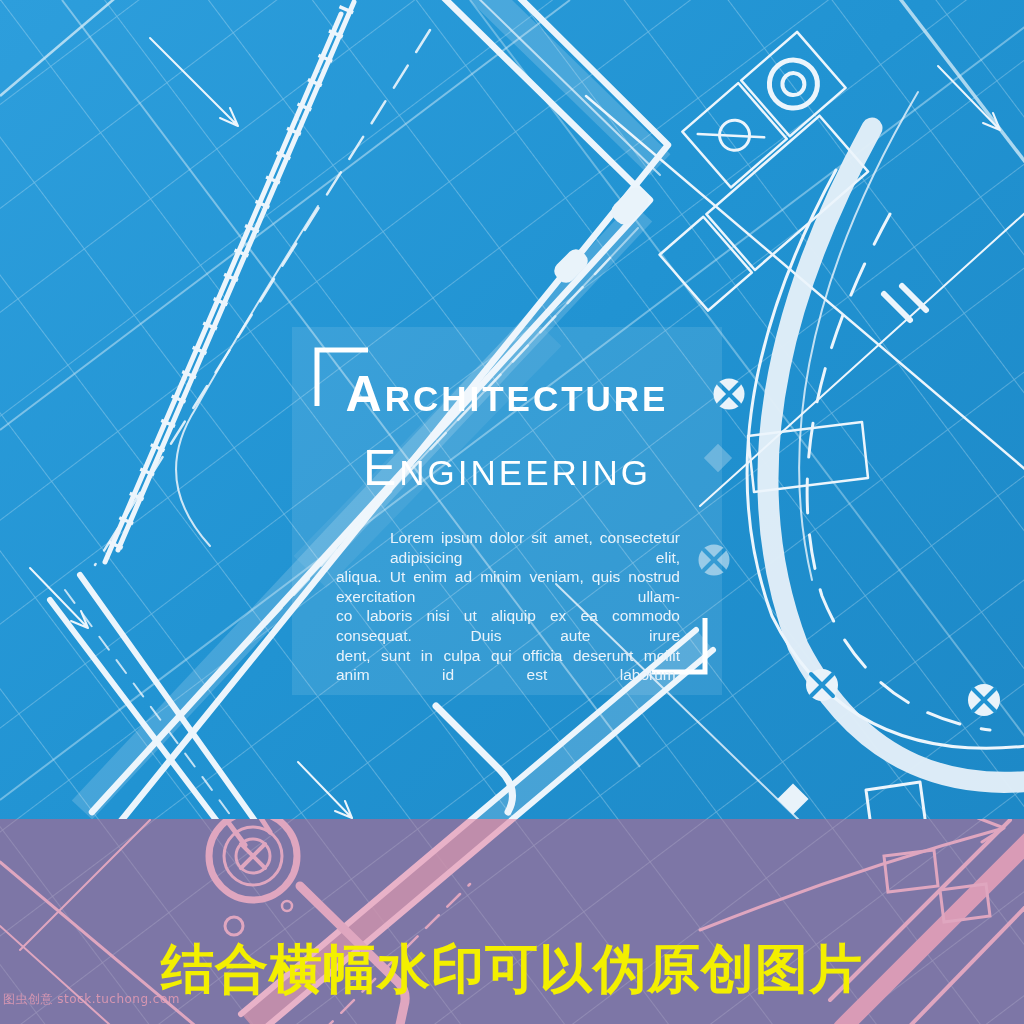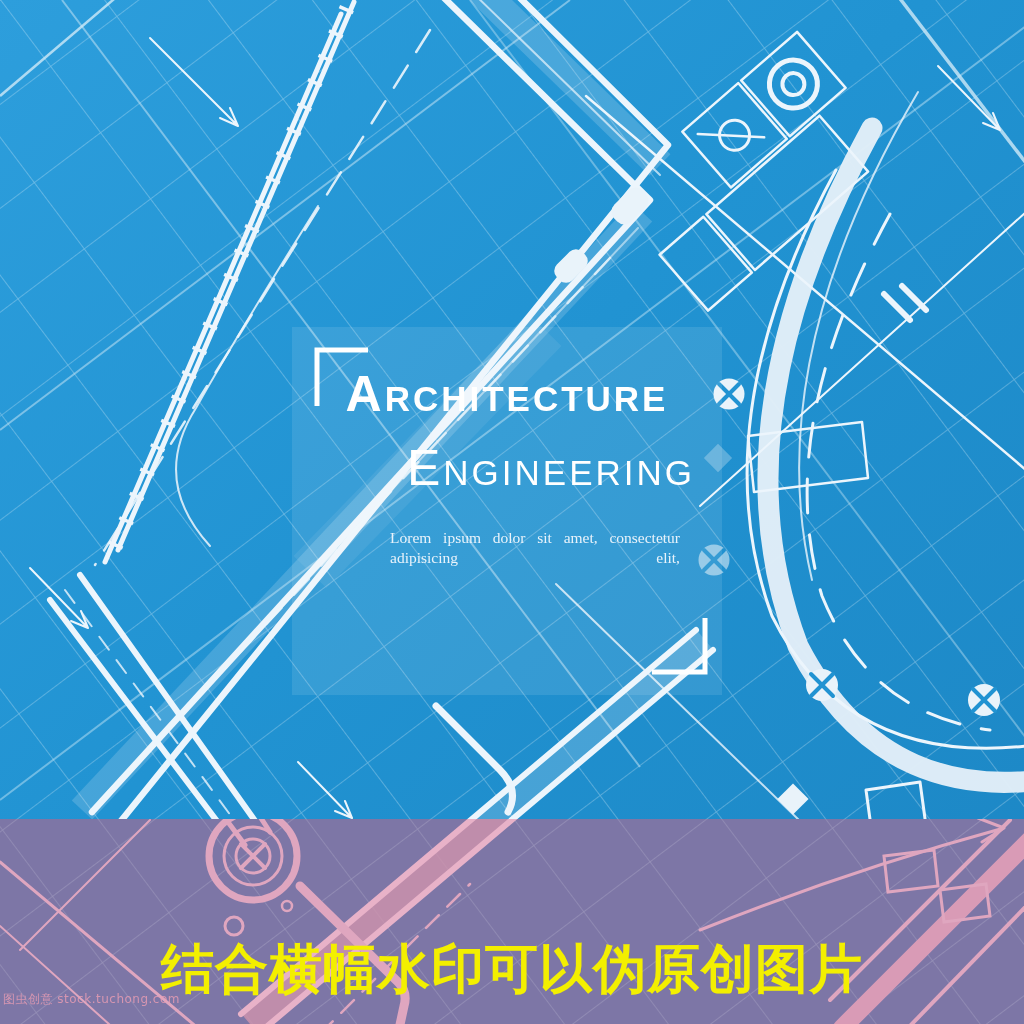--- a/index.html
+++ b/index.html
@@ -7,21 +7,21 @@
          font-family:"Liberation Sans", sans-serif;
          background:linear-gradient(135deg,#2d9edc 0%,#2193d2 45%,#1c86c4 100%);}
   .stage svg{position:absolute;left:0;top:0;}
   .abs{position:absolute;}
   .title-line{left:292px;width:430px;text-align:center;color:#ffffff;
               font-variant:small-caps;font-weight:400;font-size:50px;line-height:52px;
               letter-spacing:3px;white-space:nowrap;}
   .para{left:336px;top:528px;width:344px;color:#e9f3fb;font-size:15.5px;
         line-height:19.6px;font-weight:400;}
   .para-line{text-align:justify;text-align-last:justify;white-space:normal;
-             word-spacing:1px;font-family:Liberation Serif, serif;}
+             word-spacing:1px;}
   .para-line.first{padding-left:54px;}
   .banner{left:0;top:920px;width:1024px;text-align:center;font-size:53px;
           line-height:98px;font-weight:700;color:#f3ef00;letter-spacing:1px;
           font-family:"DejaVu Sans","Liberation Sans",sans-serif;white-space:nowrap;}
   .credit{left:3px;top:991px;font-size:12px;letter-spacing:.5px;color:#ef9fb4;
           opacity:.78;font-family:"DejaVu Sans","Liberation Sans",sans-serif;white-space:nowrap;}
 </style>
 </head>
 <body>
 
@@ -178,23 +178,26 @@
         <circle cx="253" cy="856" r="17" stroke-width="3"></circle>
         <path d="M241 844 L265 868 M265 844 L241 868" stroke-width="4"></path>
         <circle cx="234" cy="926" r="9" stroke-width="3"></circle>
         <circle cx="287" cy="906" r="5" stroke-width="2.5"></circle>
       </g>
     </g>
   </g>
 </svg>
 
   <div class="abs title-line" style="top:368px;font-weight:bold;">Architecture</div>
-  <div class="abs title-line" style="top:442px;margin-left:44px;">Engineering</div>
+  <div class="abs title-line" style="top:442px;">Engineering</div>
 
   <div class="abs para">
     <div class="para-line first">Lorem ipsum dolor sit amet, consectetur adipisicing elit,</div>
+    <div class="para-line">aliqua. Ut enim ad minim veniam, quis nostrud exercitation ullam-</div>
+    <div class="para-line">co laboris nisi ut aliquip ex ea commodo consequat. Duis aute irure</div>
+    <div class="para-line">dent, sunt in culpa qui officia deserunt mollit anim id est laborum.</div>
   </div>
 
   <div class="abs credit">图虫创意 stock.tuchong.com</div>
 
   <div class="abs banner">结合横幅水印可以伪原创图片</div>
 
 </div>
 
 </body></html>

